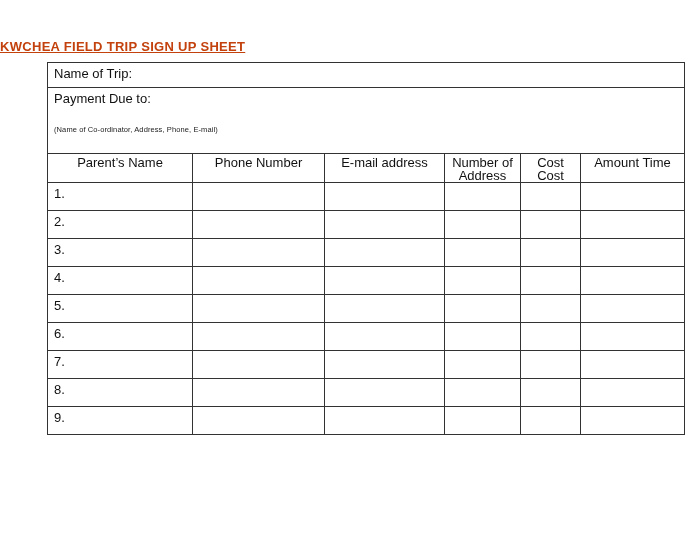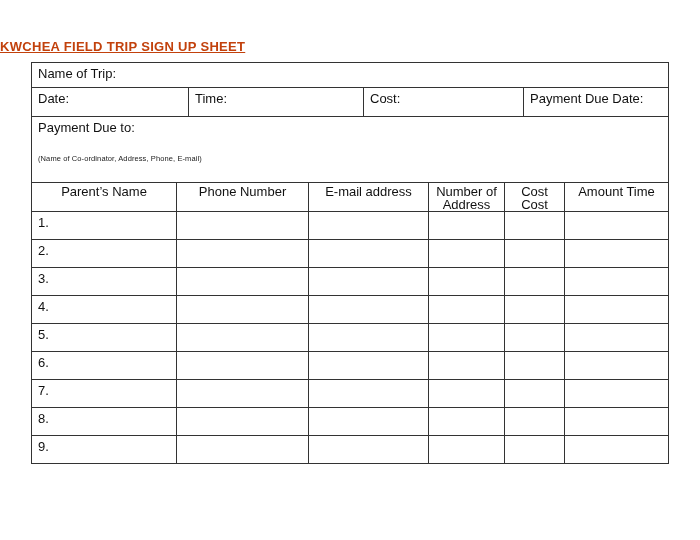--- a/index.html
+++ b/index.html
@@ -20,21 +20,21 @@
     text-align: left;
     font-size: 13px;
     font-weight: bold;
     text-decoration: underline;
     letter-spacing: 0.3px;
     color: #c2410c;
     margin-top: 8px;
   }
   .form-area {
     position: absolute;
-    left: 31px;
+    left: 47px;
     top: 62px;
   }
   table.doc {
     border-collapse: collapse;
     table-layout: fixed;
     width: 637px;
   }
   table.doc td {
     border: 1px solid #333333;
     vertical-align: top;
@@ -78,34 +78,20 @@
       <colgroup>
         <col style="width:157px">
           <col style="width:175px">
           <col style="width:160px">
           <col style="width:145px">
       </colgroup>
       <tbody>
           <tr class="row-trip">
         <td colspan="4">
           <span>Name of Trip:</span>
-        </td>
-      </tr>
-      <tr class="row-meta">
-        <td>
-          <span>Date:</span>
-        </td>
-        <td>
-          <span>Time:</span>
-        </td>
-        <td>
-          <span>Cost:</span>
-        </td>
-        <td>
-          <span>Payment Due Date:</span>
         </td>
       </tr>
       <tr class="row-payto">
         <td colspan="4">
           <div>Payment Due to:</div>
           <div class="hint">(Name of Co-ordinator, Address, Phone, E-mail)</div>
         </td>
       </tr>
     </tbody>
       </table>

